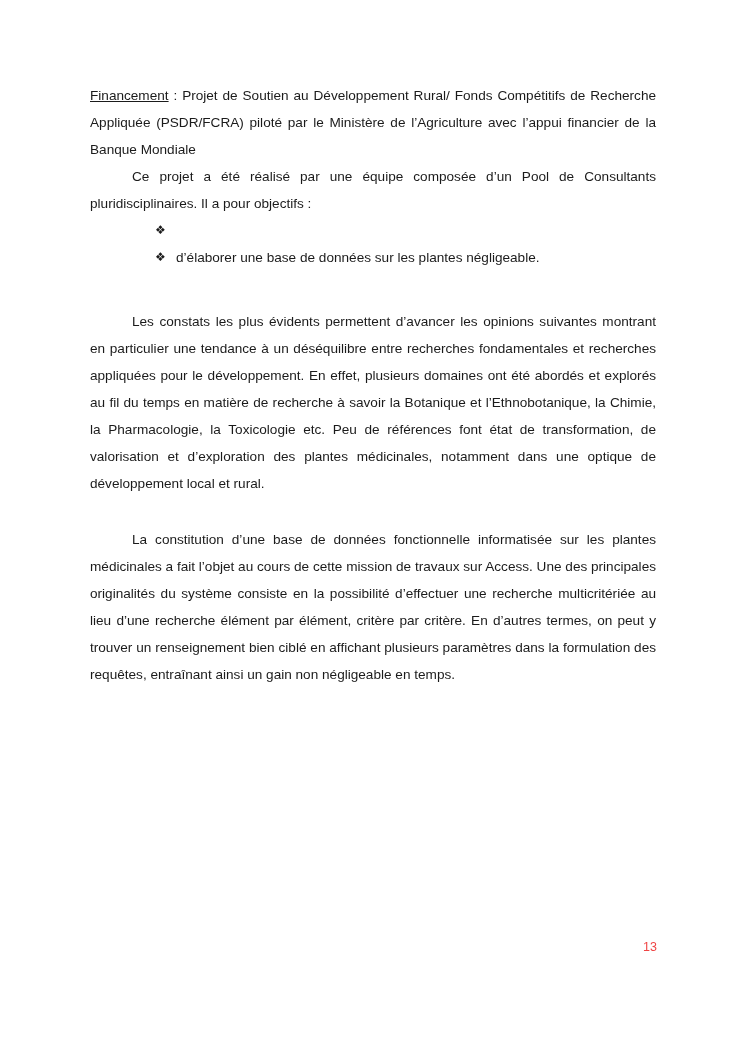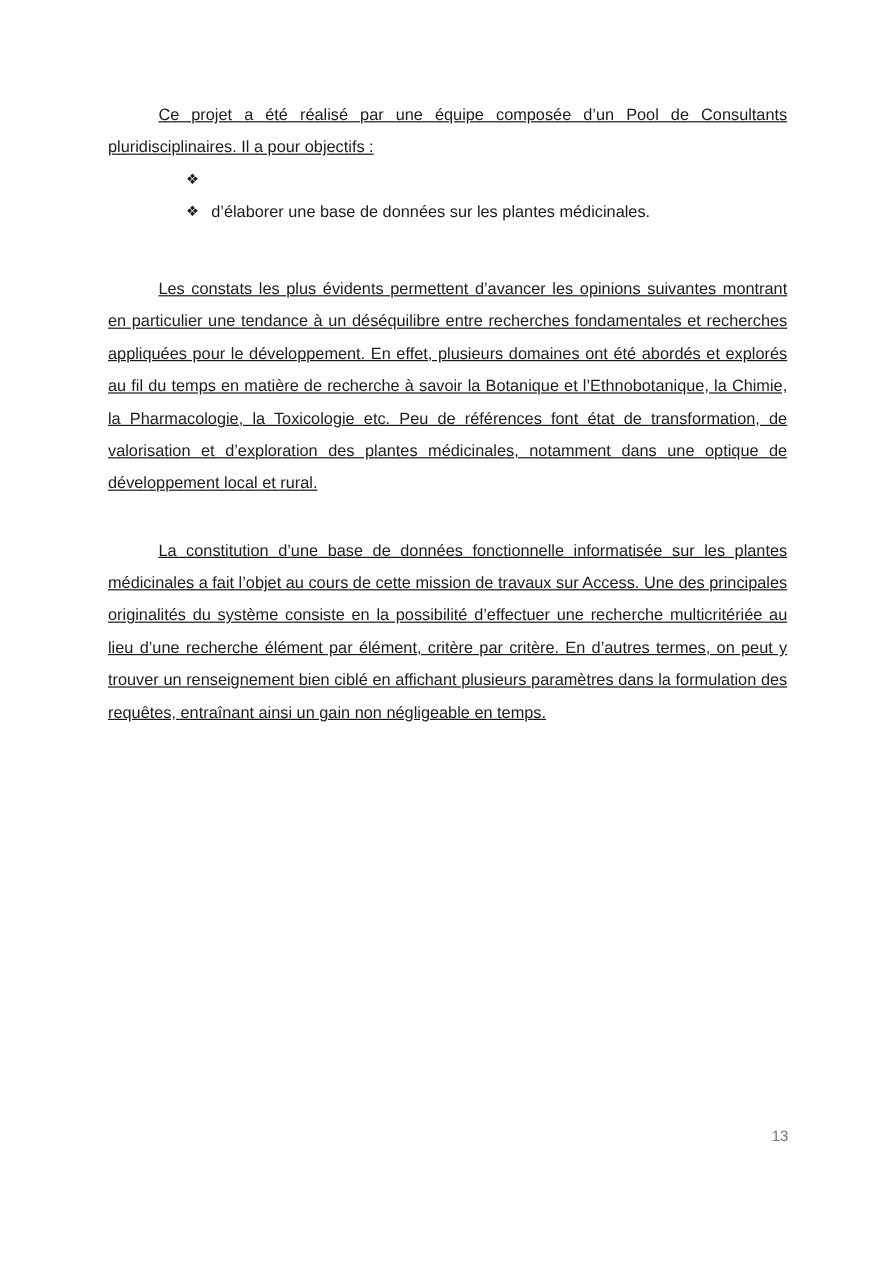--- a/index.html
+++ b/index.html
@@ -24,21 +24,20 @@
     font-size: 13.6px;
     line-height: 27px;
     text-align: justify;
   }
   .para {
     margin: 0;
     padding: 0;
   }
   .para.indent {
     text-indent: 42px;
-    text-decoration: underline;
   }
   .underline {
     text-decoration: underline;
   }
   .bullet-list {
     margin: 0;
     padding: 0;
   }
   .bullet-item {
     display: flex;
@@ -56,39 +55,40 @@
     text-align: justify;
   }
   .spacer-a { height: 37px; }
   .spacer-b { height: 29px; }
   .page-number {
     position: absolute;
     top: 939px;
     right: 88px;
     font-size: 12.5px;
     line-height: 17px;
-    color: #737373;
+    color: #ef4444;
   }
 </style>
 </head>
 <body>
 
 <div class="page">
   <div class="content">
 
+    <p class="para"><span class="underline">Financement</span><span> : </span><span>Projet de Soutien au Développement Rural/ Fonds Compétitifs de Recherche Appliquée (PSDR/FCRA) piloté par le Ministère de l’Agriculture avec l’appui financier de la Banque Mondiale</span></p>
 
     <p class="para indent">Ce projet a été réalisé par une équipe composée d’un Pool de Consultants pluridisciplinaires. Il a pour objectifs :</p>
 
     <div class="bullet-list">
       <div class="bullet-item">
         <span class="bullet-marker">❖</span>
       </div>
       <div class="bullet-item">
         <span class="bullet-marker">❖</span>
-        <span class="bullet-text">d’élaborer une base de données sur les plantes médicinales.</span>
+        <span class="bullet-text">d’élaborer une base de données sur les plantes négligeable.</span>
       </div>
     </div>
 
     <div class="spacer-a"></div>
 
     <p class="para indent">Les constats les plus évidents permettent d’avancer les opinions suivantes montrant en particulier une tendance à un déséquilibre entre recherches fondamentales et recherches appliquées pour le développement. En effet, plusieurs domaines ont été abordés et explorés au fil du temps en matière de recherche à savoir la Botanique et l’Ethnobotanique, la Chimie, la Pharmacologie, la Toxicologie etc. Peu de références font état de transformation, de valorisation et d’exploration des plantes médicinales, notamment dans une optique de développement local et rural.</p>
 
     <div class="spacer-b"></div>
 
     <p class="para indent">La constitution d’une base de données fonctionnelle informatisée sur les plantes médicinales a fait l’objet au cours de cette mission de travaux sur Access. Une des principales originalités du système consiste en la possibilité d’effectuer une recherche multicritériée au lieu d’une recherche élément par élément, critère par critère. En d’autres termes, on peut y trouver un renseignement bien ciblé en affichant plusieurs paramètres dans la formulation des requêtes, entraînant ainsi un gain non négligeable en temps.</p>

